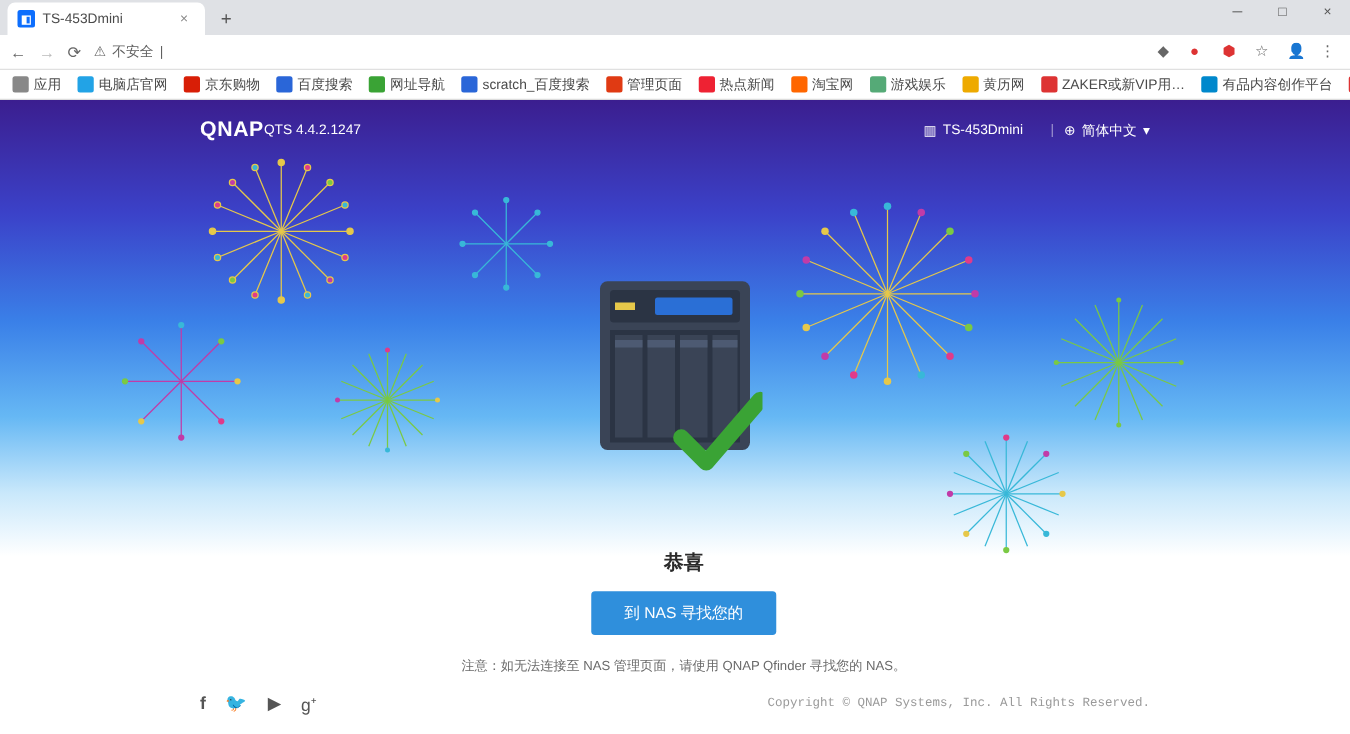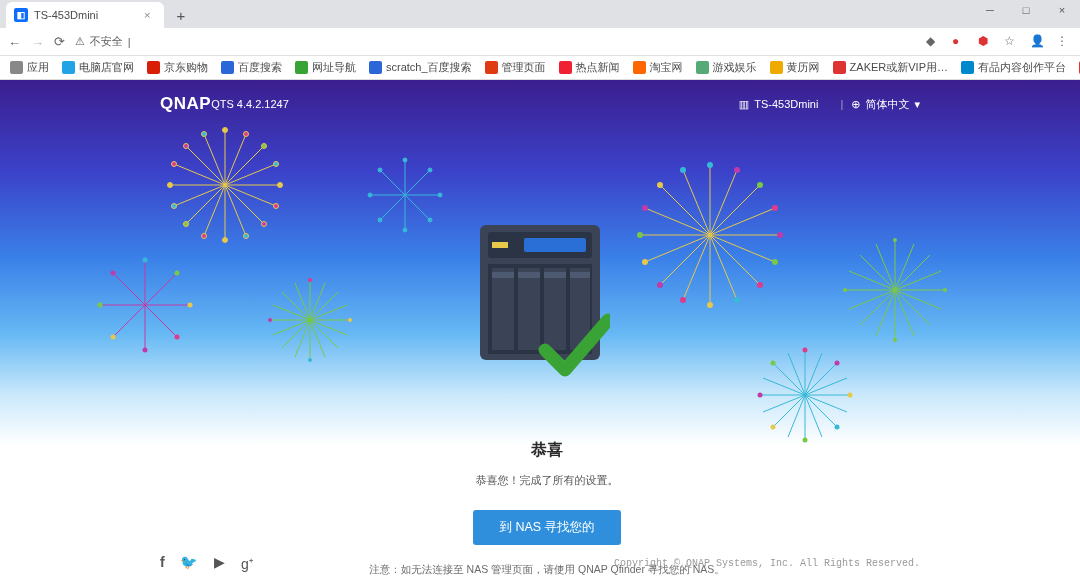--- a/index.html
+++ b/index.html
@@ -388,21 +388,20 @@
       <rect x="22" y="52" width="22" height="6" fill="#4d5a72"></rect>
         <rect x="48" y="52" width="22" height="6" fill="#4d5a72"></rect>
         <rect x="74" y="52" width="22" height="6" fill="#4d5a72"></rect>
         <rect x="100" y="52" width="20" height="6" fill="#4d5a72"></rect>
       <path d="M75 130 L95 150 L138 100" stroke="#3aa335" stroke-width="13" fill="none" stroke-linecap="round" stroke-linejoin="round"></path>
     </svg>
   </div>
 
   <div class="congrats-block">
     <div class="congrats-title">恭喜</div>
-    <div class="congrats-sub">恭喜您！完成了所有的设置。</div>
     <button class="go-btn">到 NAS 寻找您的</button>
     <div class="note">注意：如无法连接至 NAS 管理页面，请使用 QNAP Qfinder 寻找您的 NAS。</div>
   </div>
 
   <div class="footer">
     <div class="socials">
       <span><b>f</b></span>
       <span>🐦</span>
       <span>▶</span>
       <span>g⁺</span>

